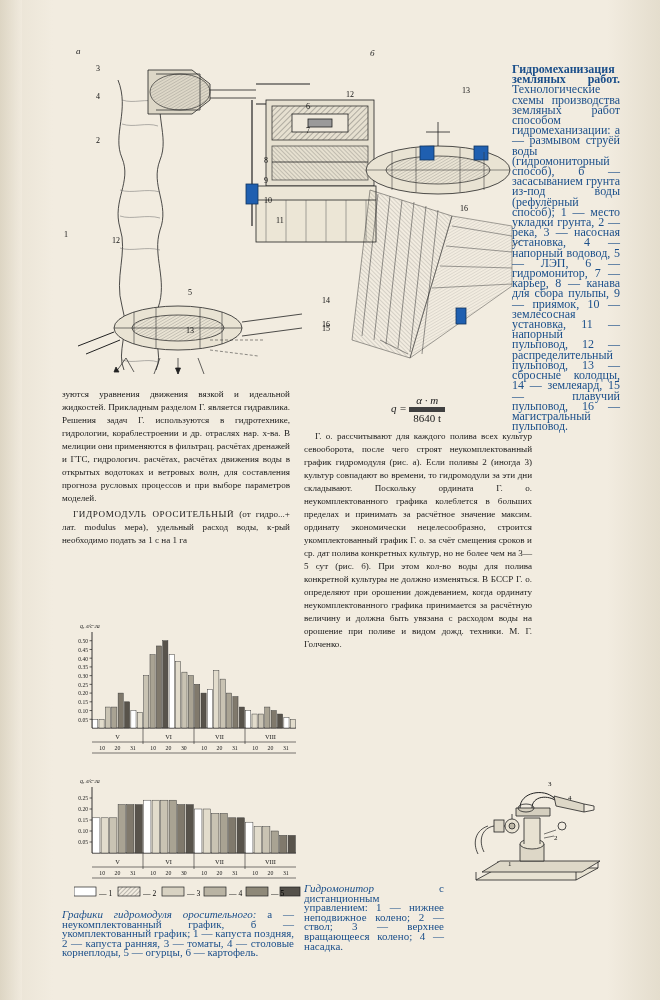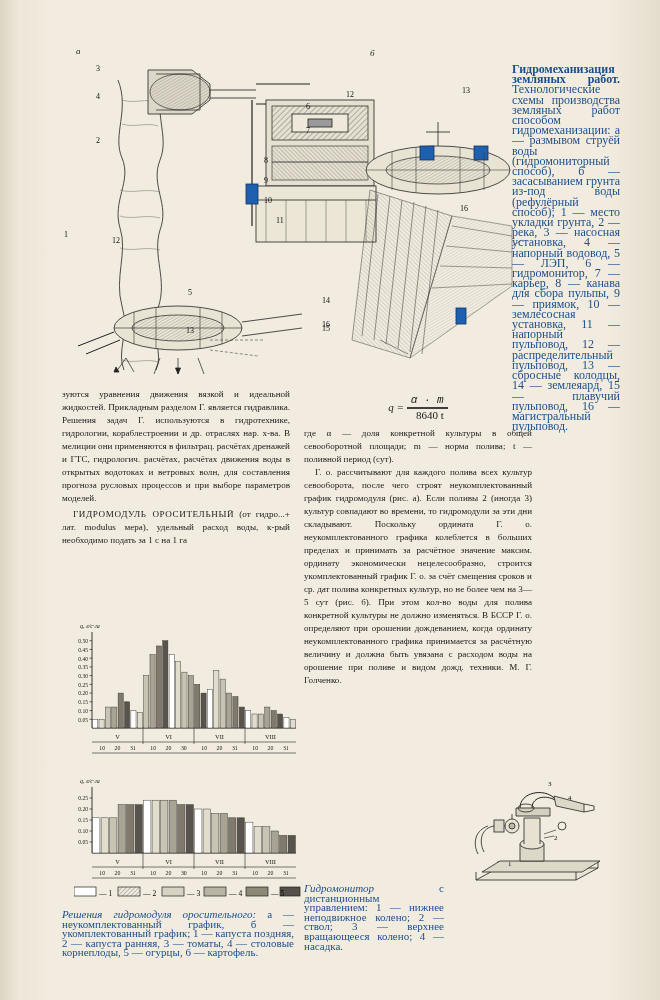--- a/index.html
+++ b/index.html
@@ -50,21 +50,21 @@
   .col.right{left:304px;}
   .col p{margin:0 0 0 0;text-indent:11px;}
   .hdr{font-weight:normal;}
   .it{font-style:italic;}
   .sp{letter-spacing:.6px;}
   
   .formula{
     text-align:center;margin:6px 0 5px 0;font-size:11px;font-family:"Liberation Serif",serif;
   }
   .frac{display:inline-block;vertical-align:middle;text-align:center;}
-  .frac .top{border-bottom:2px solid #404040;padding:0 4px;font-style:italic;font-family:Liberation Mono, monospace;}
+  .frac .top{border-bottom:5px solid #404040;padding:0 4px;font-style:italic;}
   .frac .bot{padding:0 4px;}
   
   .chart-box{position:absolute;}
   .caption{
     position:absolute;font-size:11px;line-height:9.6px;color:#1b4f8a;
     text-align:justify;font-family:"Liberation Serif",serif;
   }
   .caption .it{font-style:italic;}
   .legend-txt{font-size:7.5px;font-family:"Liberation Serif",serif;}
 </style>
@@ -214,21 +214,20 @@
 <div class="col right">
 
   <div class="formula">
     <span class="it">q =</span>
     <span class="frac">
       <span class="top" style="display:block;">α · m</span>
       <span class="bot" style="display:block;text-align:right;">8640 t</span>
     </span>
   </div>
 
-  <p style="text-indent:0;">где α — доля конкретной культуры в общей севооборотной площади; m — норма полива; t — поливной период (сут).</p>
   <p>Г. о. рассчитывают для каждого полива всех культур севооборота, после чего строят неукомплектованный график гидромодуля (рис. а). Если поливы 2 (иногда 3) культур совпадают во времени, то гидромодули за эти дни складывают. Поскольку ординатa Г. о. неукомплектованного графика колеблется в больших пределах и принимать за расчётное значение максим. ординату экономически нецелесообразно, строится укомплектованный график Г. о. за счёт смещения сроков и ср. дат полива конкретных культур, но не более чем на 3—5 сут (рис. б). При этом кол-во воды для полива конкретной культуры не должно изменяться. В БССР Г. о. определяют при орошении дождеванием, когда ординату неукомплектованного графика принимается за расчётную величину и должна быть увязана с расходом воды на орошение при поливе и видом дожд. техники. М. Г. Голченко.</p>
 </div>
 
 <div class="chart-box" style="left:62px;top:620px;width:240px;height:140px;">
   <svg width="240" height="140" viewBox="0 0 240 140">
     <g id="chartA">
         <line x1="30" y1="12" x2="30" y2="108" stroke="#222" stroke-width="0.9"></line>
         <line x1="30" y1="108" x2="234" y2="108" stroke="#222" stroke-width="0.9"></line>
         <line x1="27.5" y1="99.27272727272728" x2="30" y2="99.27272727272728" stroke="#222" stroke-width="0.7"></line>
         <text x="26" y="101.67272727272729" text-anchor="end" font-size="5.6" font-family="Liberation Serif, serif" fill="#1a1a1a">0.05</text>
@@ -388,21 +387,21 @@
     </defs>
     <text class="legend-txt" x="25" y="12">— 1</text>
     <text class="legend-txt" x="69" y="12">— 2</text>
     <text class="legend-txt" x="113" y="12">— 3</text>
     <text class="legend-txt" x="155" y="12">— 4</text>
     <text class="legend-txt" x="197" y="12">— 5</text>
   </svg>
 </div>
 
 <div class="caption" style="left:62px;top:910px;width:232px;">
-  <span class="it" style="font-style:italic;">Решения гидромодуля оросительного:</span>
+  <span class="it" style="font-style:italic;">Графики гидромодуля оросительного:</span>
   <span>а — неукомплектованный график, б — укомплектованный график; 1 — капуста поздняя, 2 — капуста ранняя, 3 — томаты, 4 — столовые корнеплоды, 5 — огурцы, 6 — картофель.</span>
 </div>
 
 <div class="chart-box" style="left:458px;top:768px;width:160px;height:130px;">
   <svg width="160" height="130" viewBox="0 0 160 130">
     <g stroke="#222" fill="none" stroke-width="0.8">
 
       <path d="M18,112 L118,112 L140,100 L40,100 Z" fill="#e9e3d3"></path>
       <path d="M18,112 L18,104 M118,112 L118,104 M140,100 L140,93 M40,100 L40,93"></path>
       <path d="M24,104 L124,104 L142,93 L42,93 Z" fill="#ded8c8"></path>

